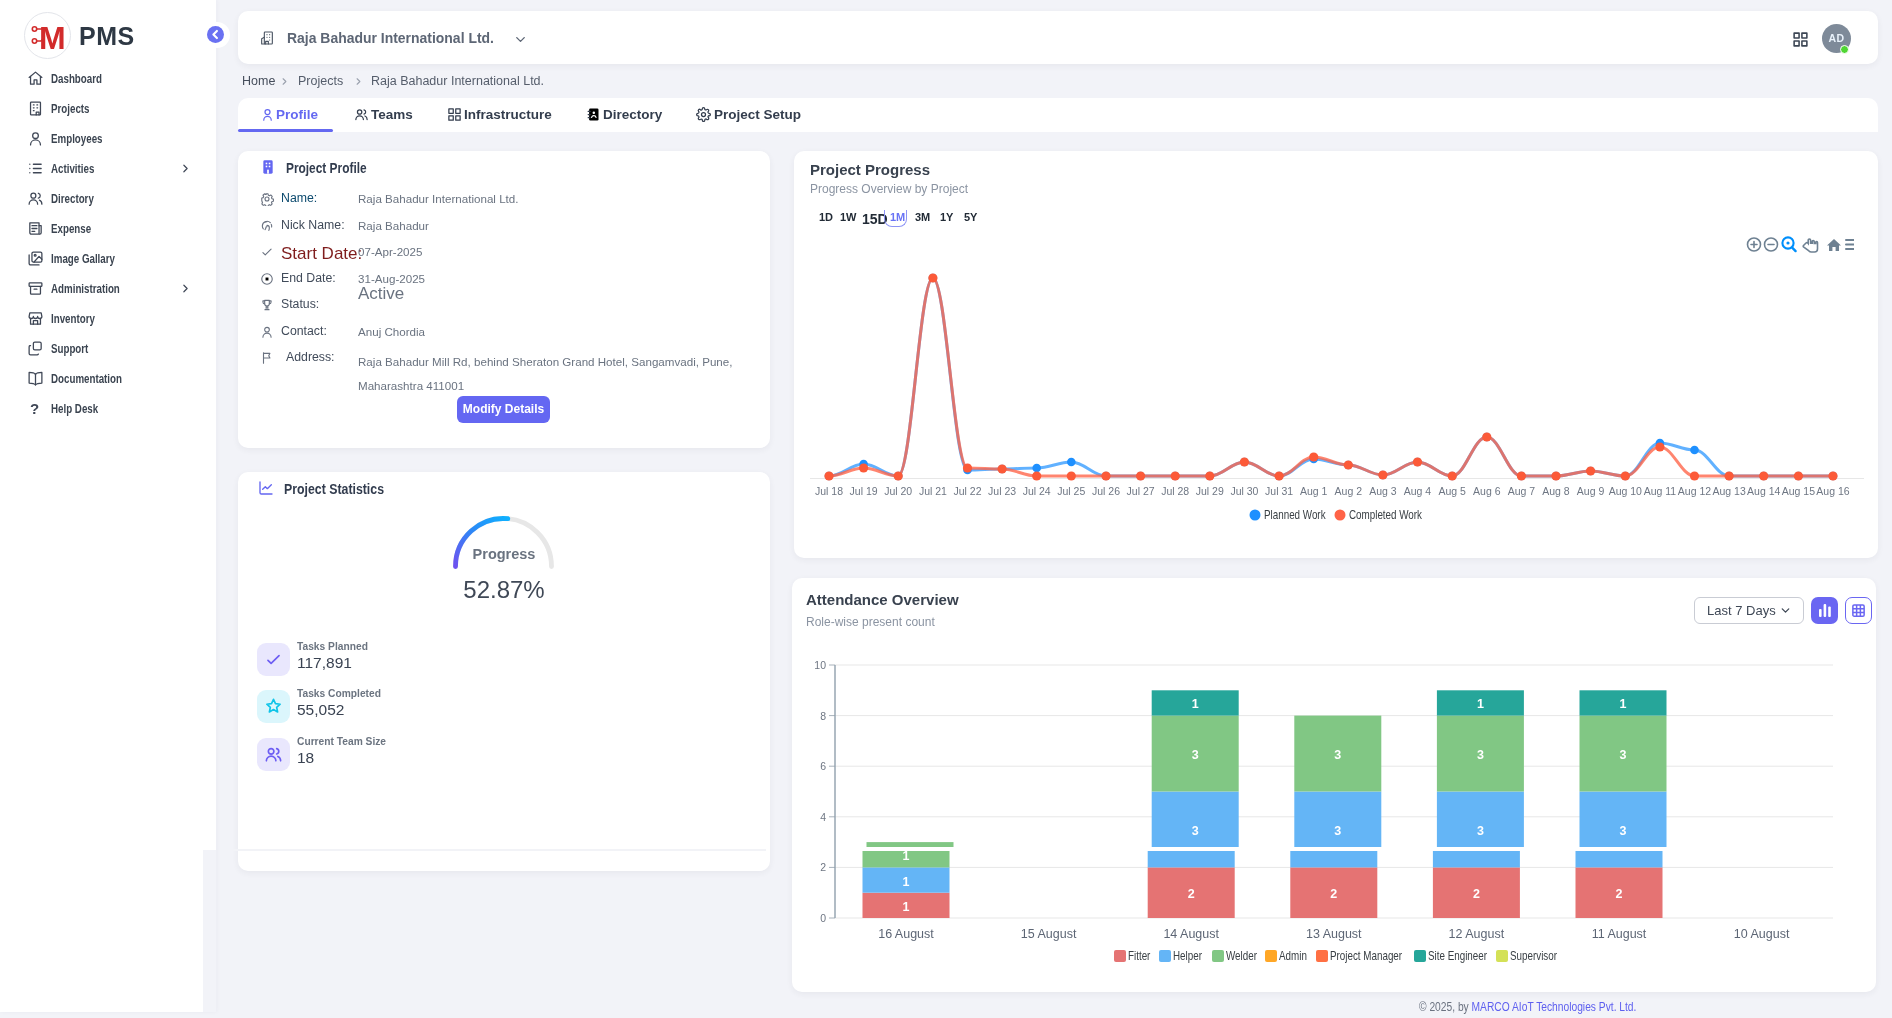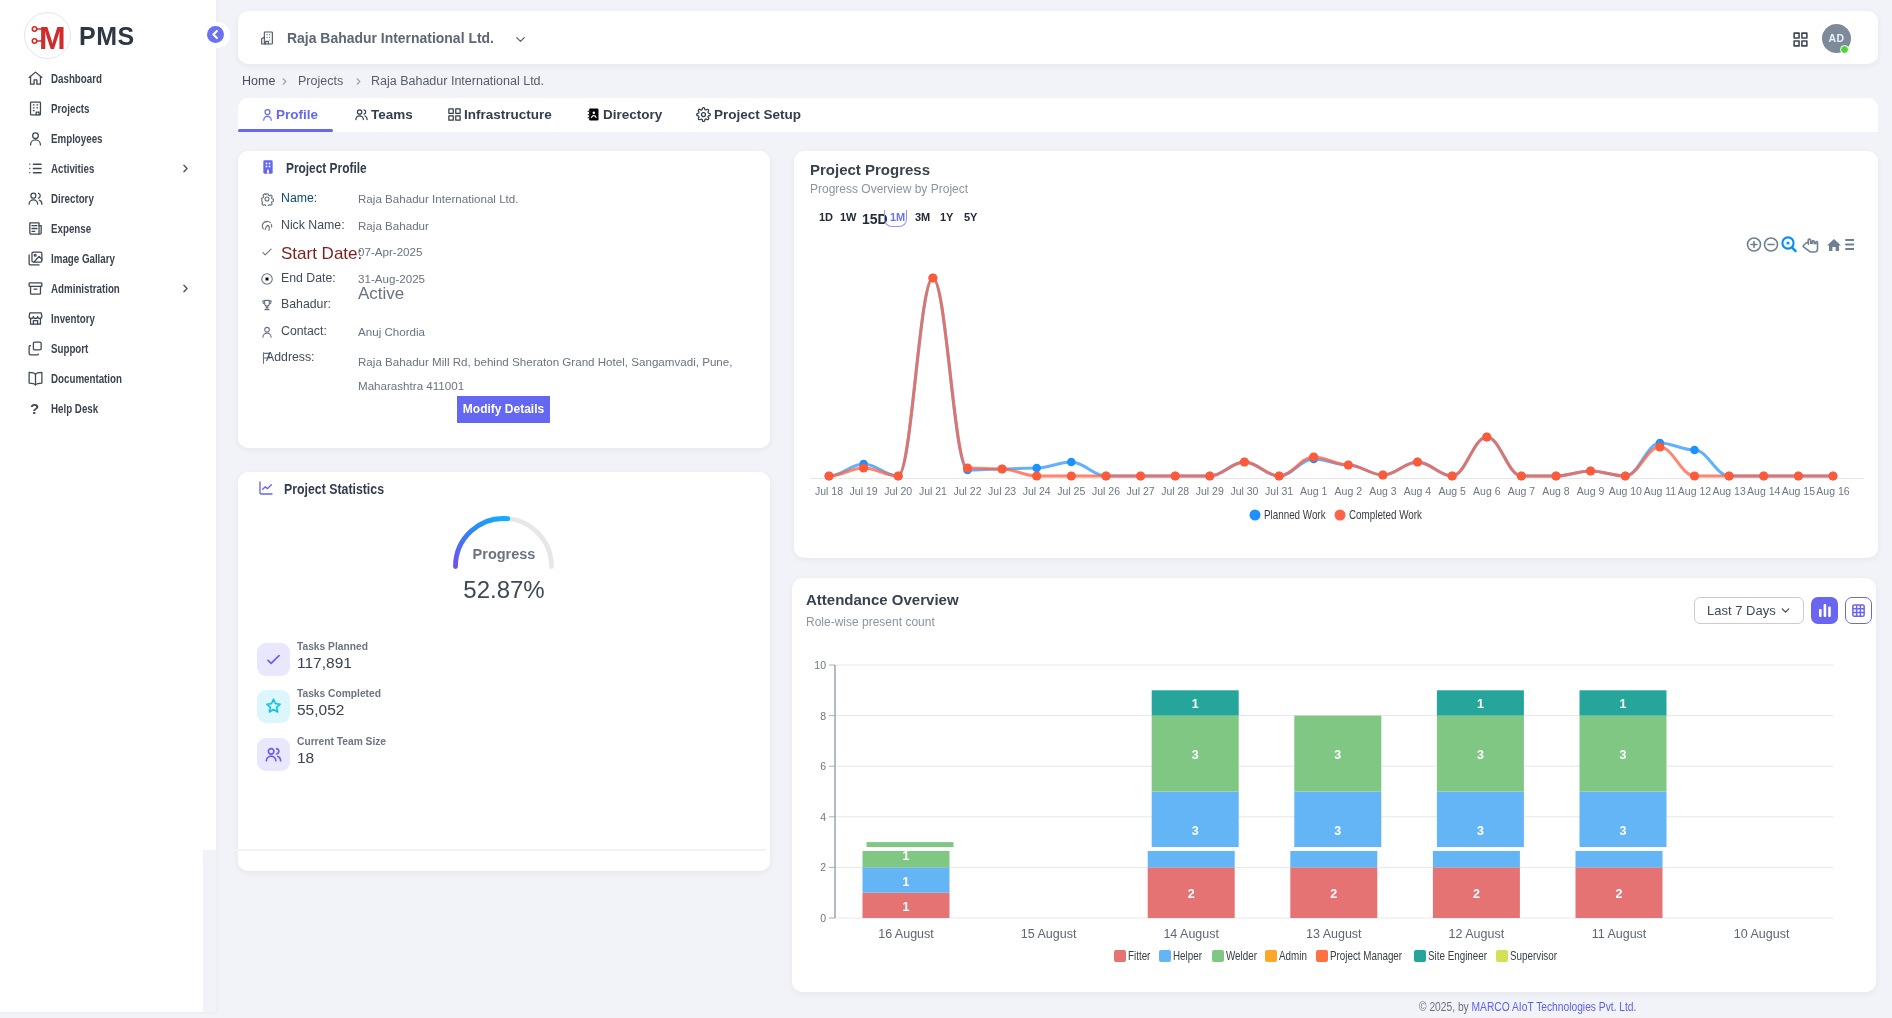--- a/index.html
+++ b/index.html
@@ -258,36 +258,36 @@
     <rect x="9.5" y="9.5" width="5" height="5" fill="currentcolor" stroke="none"></rect>
   </svg>
 <div class="abs" style="left:281px;top:271px;font-size:12.3px;font-weight:500;color:#414b5a">End Date:</div>
 <div class="abs" style="left:358px;top:271px;font-size:11.6px;color:#6a7380;line-height:16.5px;white-space:nowrap">31-Aug-2025</div>
 <svg class="abs" style="left:260px;top:298px" width="14" height="14" viewBox="0 0 24 24" fill="none" stroke="#6a7280" stroke-width="1.9" stroke-linecap="round" stroke-linejoin="round">
     <path d="M8 4h8v6a4 4 0 0 1-8 0Z"></path>
     <path d="M8 5H5v2a3 3 0 0 0 3 3M16 5h3v2a3 3 0 0 1-3 3"></path>
     <path d="M12 14v3"></path>
     <path d="M8.5 20h7M10 17h4"></path>
   </svg>
-<div class="abs" style="left:281px;top:297px;font-size:12.3px;font-weight:500;color:#414b5a">Bahadur:</div>
+<div class="abs" style="left:281px;top:297px;font-size:12.3px;font-weight:500;color:#414b5a">Status:</div>
 <div class="abs" style="left:358px;top:286px;font-size:17px;color:#6a7380;line-height:16.5px;white-space:nowrap">Active</div>
 <svg class="abs" style="left:260px;top:325px" width="14" height="14" viewBox="0 0 24 24" fill="none" stroke="#6a7280" stroke-width="1.9" stroke-linecap="round" stroke-linejoin="round">
     <circle cx="12" cy="8" r="4"></circle>
     <path d="M5 21c0-3.9 3.1-7 7-7s7 3.1 7 7"></path>
   </svg>
 <div class="abs" style="left:281px;top:324px;font-size:12.3px;font-weight:500;color:#414b5a">Contact:</div>
 <div class="abs" style="left:358px;top:324px;font-size:11.6px;color:#6a7380;line-height:16.5px;white-space:nowrap">Anuj Chordia</div>
 <svg class="abs" style="left:260px;top:351px" width="14" height="14" viewBox="0 0 24 24" fill="none" stroke="#6a7280" stroke-width="1.9" stroke-linecap="round" stroke-linejoin="round">
     <path d="M6 3v18"></path>
     <path d="M6 4h11l-2 4 2 4H6"></path>
   </svg>
-<div class="abs" style="left:266px;top:350px;font-size:12.3px;font-weight:500;color:#414b5a">Address:</div>
+<div class="abs" style="left:286px;top:350px;font-size:12.3px;font-weight:500;color:#414b5a">Address:</div>
 <div class="abs" style="left:358px;top:350px;font-size:11.6px;color:#6a7380;line-height:24px;white-space:nowrap">Raja Bahadur Mill Rd, behind Sheraton Grand Hotel, Sangamvadi, Pune,<br>Maharashtra 411001</div>
 
-<div class="abs" style="left:457px;top:396px;width:93px;height:27px;background:#6467f2;border-radius:0;color:#fff;font-size:12px;font-weight:700;text-align:center;line-height:27px">Modify Details</div>
+<div class="abs" style="left:457px;top:396px;width:93px;height:27px;background:#6467f2;border-radius:6px;color:#fff;font-size:12px;font-weight:700;text-align:center;line-height:27px">Modify Details</div>
 
 <div class="card" style="left:238px;top:472px;width:532px;height:399px"></div>
 <div class="abs" style="left:232px;top:849px;width:534px;height:2px;background:#f2f3f7"></div>
 <svg class="abs" style="left:258px;top:480px" width="16" height="16" viewBox="0 0 24 24" fill="none" stroke="#6366f1" stroke-width="2" stroke-linecap="round" stroke-linejoin="round">
     <path d="M3 3v16a2 2 0 0 0 2 2h16"></path>
     <path d="M7 14l4-4 3 3 6-6"></path>
   </svg>
 <div class="abs" style="left:284px;top:481px;font-size:14.5px;font-weight:700;color:#323c4e;transform:scaleX(.85);transform-origin:0 0">Project Statistics</div>
 
 <svg class="abs" style="left:238px;top:472px" width="532" height="399" viewBox="0 0 532 399">

